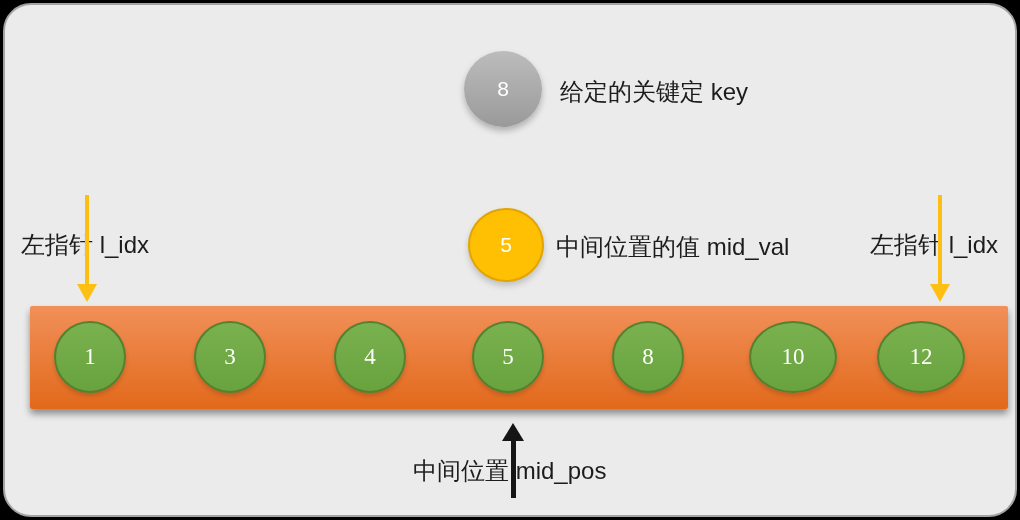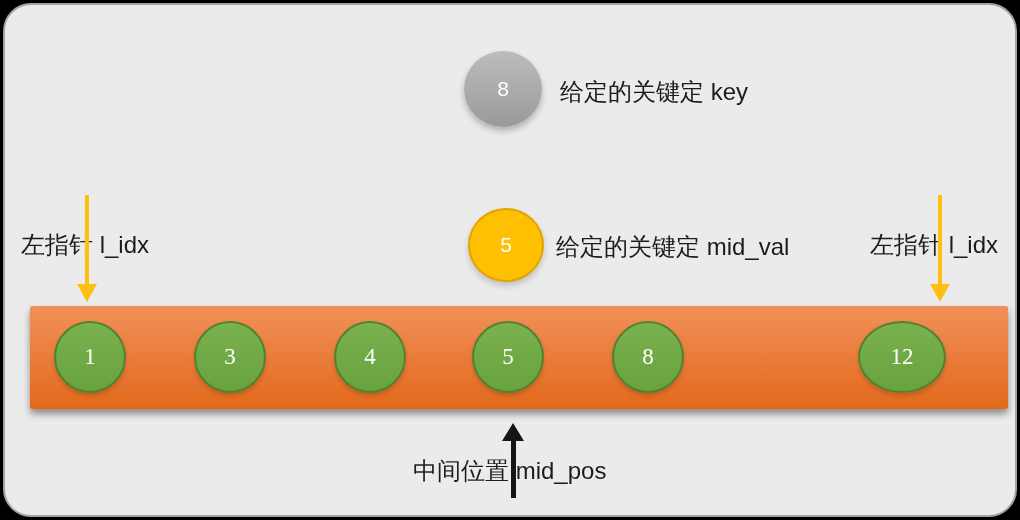--- a/index.html
+++ b/index.html
@@ -110,37 +110,37 @@
     font-size:23px;
     box-shadow:0 3px 4px rgba(0,0,0,0.15);
   }
   .cell.c0{left:24px;}
   .cell.c1{left:164px;}
   .cell.c2{left:304px;}
   .cell.c3{left:442px;}
   .cell.c4{left:582px;}
   .cell.wide{width:88px;border-radius:50%/50%;}
   .cell.c5{left:719px;}
-  .cell.c6{left:828px;}
+  .cell.c6{left:847px;}
 </style>
 </head>
 <body>
 
 <div class="canvas">
   <div class="slide">
 
     <div class="node node-gray">
       <span>8</span>
     </div>
     <div class="label key-label">给定的关键定 key</div>
 
     <div class="node node-yellow">
       <span>5</span>
     </div>
-    <div class="label mid-label">给定的关键定 mid_val</div>
+    <div class="label mid-label">中间位置的值 mid_val</div>
 
     <div class="label left-ptr-label">左指针 l_idx</div>
     <div class="v-arrow left-arrow">
       <div class="line"></div>
       <div class="head"></div>
     </div>
 
     <div class="label right-ptr-label">左指针 l_idx</div>
     <div class="v-arrow right-arrow">
       <div class="line"></div>
@@ -156,20 +156,23 @@
         </div>
       <div class="cell c2">
           <span>4</span>
         </div>
       <div class="cell c3">
           <span>5</span>
         </div>
       <div class="cell c4">
           <span>8</span>
         </div>
+      <div class="cell c5 wide">
+          <span>10</span>
+        </div>
       <div class="cell c6 wide">
           <span>12</span>
         </div>
     </div>
 
     <div class="label midpos-label">中间位置 mid_pos</div>
     <div class="up-arrow">
       <div class="head"></div>
       <div class="line"></div>
     </div>

